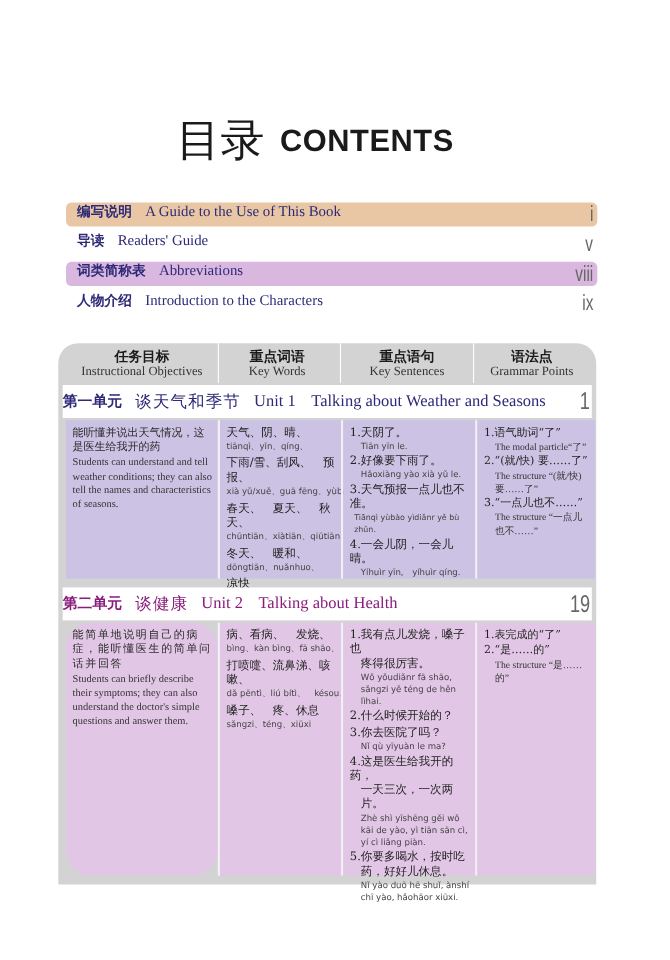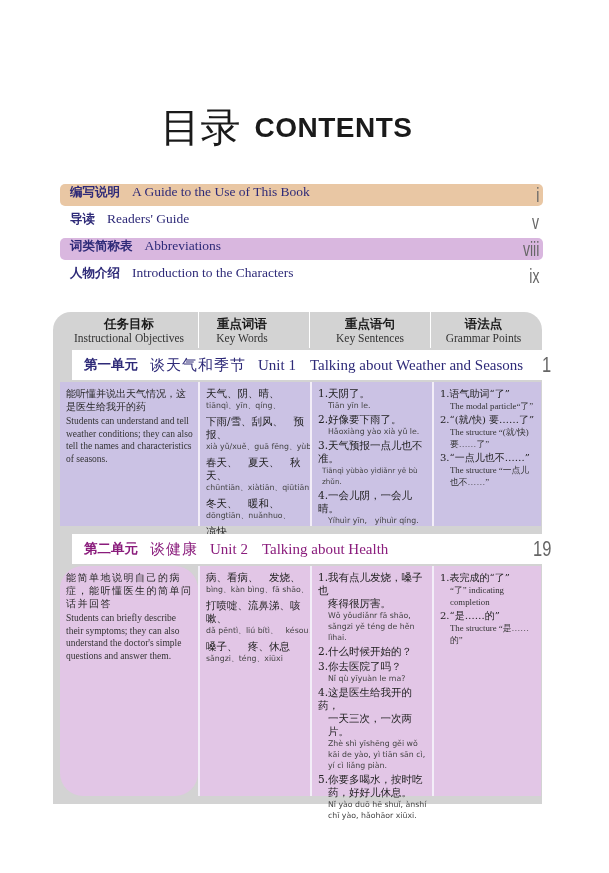--- a/index.html
+++ b/index.html
@@ -32,22 +32,22 @@
   }
   .thead { position: absolute; left: 0; top: 0; width: 489px; height: 36px; }
   .th {
     position: absolute; top: 4px; text-align: center; height: 32px;
   }
   .th .zh { font-family: "DejaVu Sans", sans-serif; font-weight: bold; font-size: 12.5px; color: #1a1a1a; line-height: 15px; }
   .th .en { font-size: 11.5px; color: #333; line-height: 14px; }
   .th-sep { position: absolute; top: 0; width: 1px; height: 36px; background: #ffffff; }
 
   .unit-bar {
-    position: absolute; left: 19px; width: 481px; height: 30px; background: #ffffff;
-    display: flex; align-items: center; padding-left: 12px; box-sizing: border-box; white-space: nowrap;
+    position: absolute; left: 4px; width: 481px; height: 30px; background: #ffffff;
+    display: flex; align-items: center; padding-left: 0; box-sizing: border-box; white-space: nowrap;
   }
   .unit-bar .u-zh { font-family: "DejaVu Sans", sans-serif; font-weight: bold; font-size: 13.5px; }
   .unit-bar .u-title { font-family: "DejaVu Serif", serif; font-size: 15px; margin-left: 12px; letter-spacing: 1px; }
   .unit-bar .u-en { font-size: 15px; margin-left: 12px; }
   .unit-bar .u-en2 { font-size: 15px; margin-left: 14px; }
   .unit-bar .u-pg {
     position: absolute; right: 2px; top: 0; line-height: 30px; font-family: "Liberation Sans", sans-serif;
     font-size: 22px; color: #666; transform: scaleX(0.75); transform-origin: right center;
   }
 
@@ -100,21 +100,21 @@
   </div>
 </div>
 
 <div class="table-wrap">
   <div class="thead">
     <div class="th" style="left:7px;width:138px;">
       <div class="zh">任务目标</div>
       <div class="en">Instructional Objectives</div>
     </div>
     <div class="th-sep" style="left:145px;"></div>
-    <div class="th" style="left:134px;width:110px;">
+    <div class="th" style="left:144px;width:110px;">
       <div class="zh">重点词语</div>
       <div class="en">Key Words</div>
     </div>
     <div class="th-sep" style="left:256px;"></div>
     <div class="th" style="left:257px;width:120px;">
       <div class="zh">重点语句</div>
       <div class="en">Key Sentences</div>
     </div>
     <div class="th-sep" style="left:377px;"></div>
     <div class="th" style="left:378px;width:105px;">
@@ -245,21 +245,20 @@
       <div class="item">
           <div class="zh"><span>5.</span><span>你要多喝水，按时吃</span></div>
           <div class="zh cont">药，好好儿休息。</div>
           <div class="py">Nǐ yào duō hē shuǐ, ànshí chī yào, hǎohāor xiūxi.</div>
         </div>
     </div>
     <div class="cell-sep" style="left:372px;"></div>
     <div class="cell gp" style="left: 374px; width: 107px; background: rgb(226, 198, 230);">
       <div class="item">
           <div class="zh"><span>1.</span><span>表完成的“了”</span></div>
-          <div class="en">“了” indicating completion</div>
         </div>
       <div class="item">
           <div class="zh"><span>2.</span><span>“是……的”</span></div>
           <div class="en">The structure “是……的”</div>
         </div>
     </div>
   </div>
 </div>
 
 </body></html>

